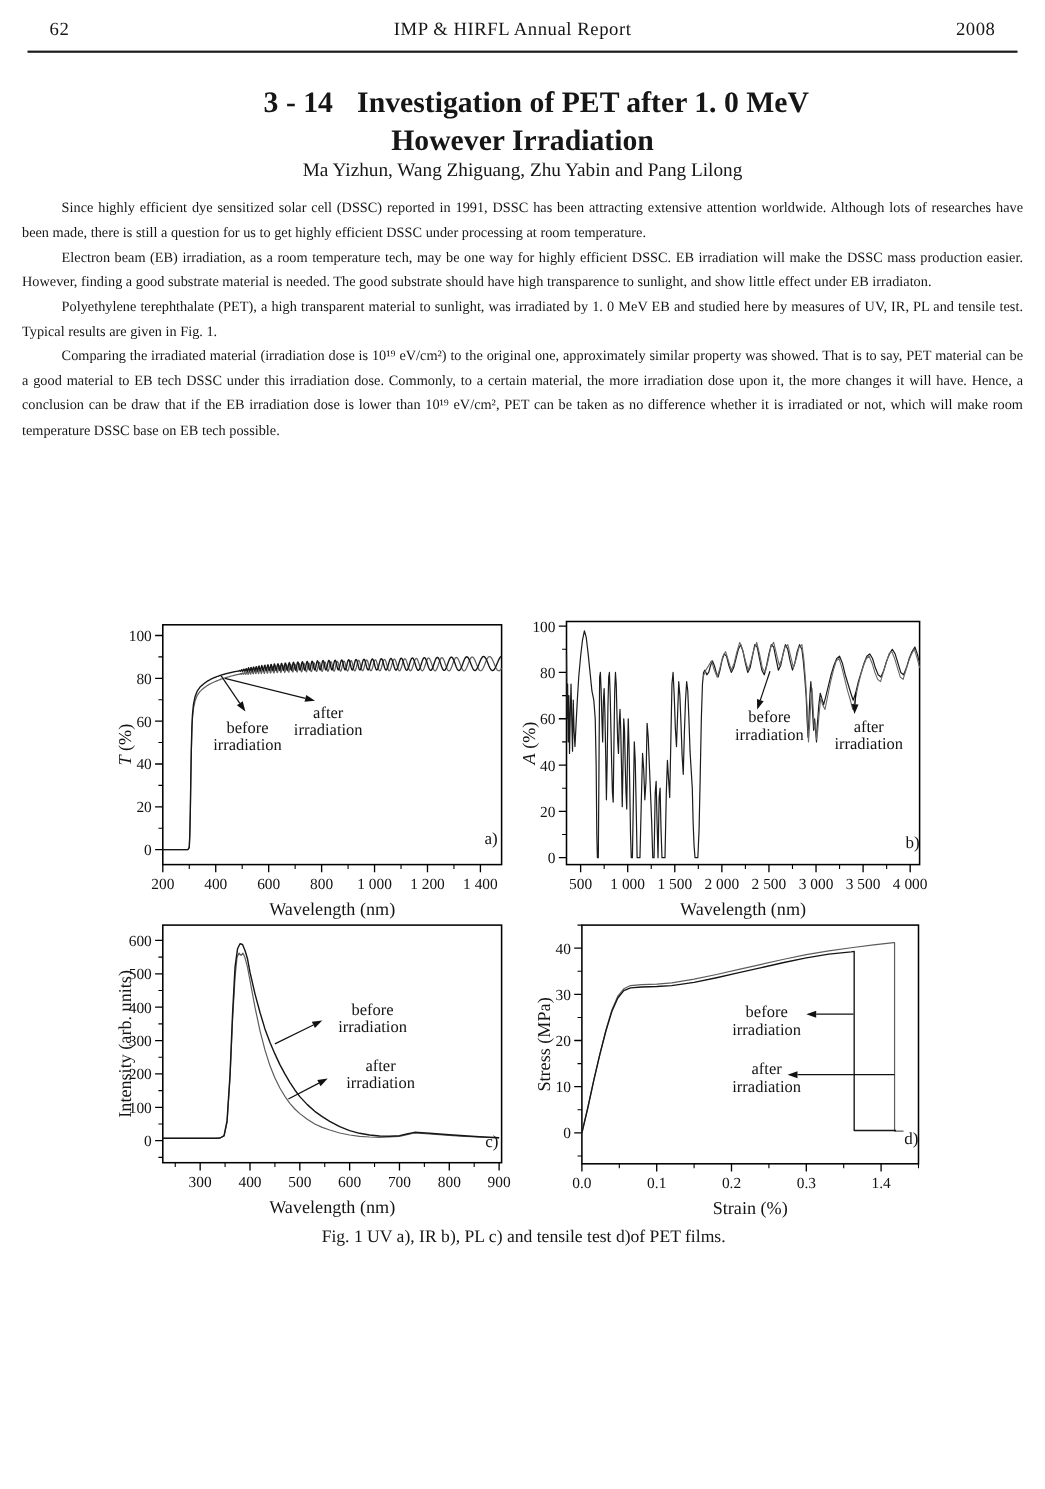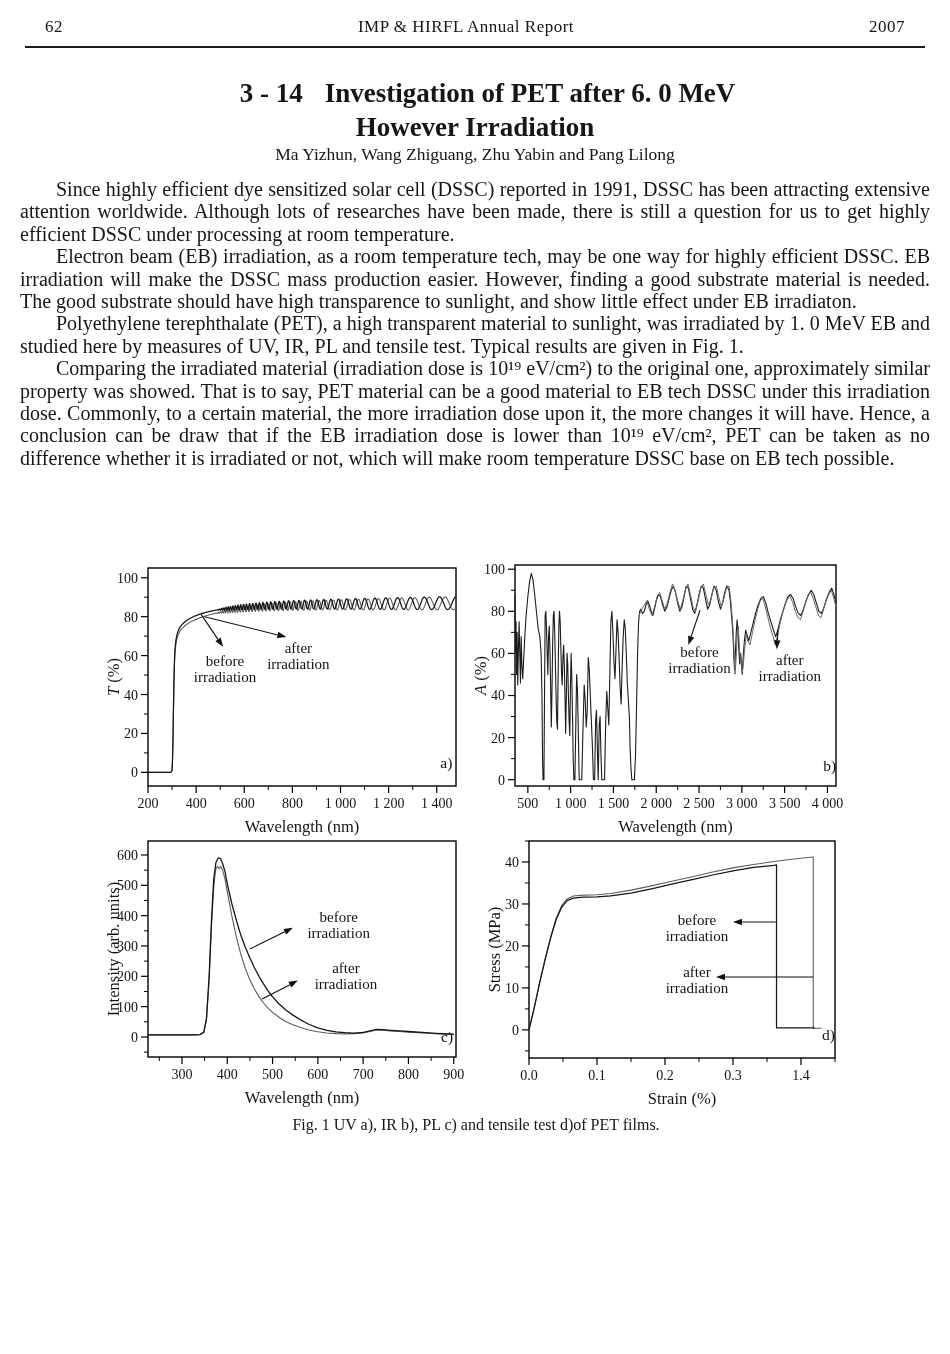--- a/index.html
+++ b/index.html
@@ -5,39 +5,39 @@
   html,body{margin:0;padding:0;background:#fff;}
   .page{position:relative;width:950px;height:1354px;background:#ffffff;overflow:hidden;
         font-family:"Liberation Serif","DejaVu Serif",serif;color:#161616;}
   .hdr{display:flex;justify-content:space-between;align-items:baseline;
        margin:0 25px;padding:17px 20px 9px 20px;border-bottom:2px solid #1c1c1c;
        font-size:17px;letter-spacing:0.5px;}
   .title1{margin-top:28px;text-align:center;font-size:27px;font-weight:bold;line-height:34px;}
   .title1 .tnum{margin-right:22px;margin-left:25px;}
   .title2{text-align:center;font-size:27px;font-weight:bold;line-height:34px;}
   .authors{margin-top:0;text-align:center;font-size:17.5px;}
-  .bodytext{margin:13px 20px 0 20px;text-align:justify;font-size:20px;line-height:22.4px;}
+  .bodytext{margin:13px 20px 0 20px;text-align:justify;font-size:13px;line-height:22.4px;}
   .bodytext p{margin:0;text-indent:36px;}
   .fig{position:absolute;}
   .caption{position:absolute;left:1px;top:1116px;width:100%;text-align:center;font-size:16px;}
   svg text{fill:#141414;}
 </style>
 </head>
 <body>
 
 <div class="page">
 
   <div class="hdr">
     <span>62</span>
     <span>IMP &amp; HIRFL Annual Report</span>
-    <span>2007</span>
+    <span>2008</span>
   </div>
 
   <div class="title1">
-    <span class="tnum">3 - 14</span><span>Investigation of PET after 6. 0 MeV</span>
+    <span class="tnum">3 - 14</span><span>Investigation of PET after 1. 0 MeV</span>
   </div>
   <div class="title2">However Irradiation</div>
 
   <div class="authors">Ma Yizhun, Wang Zhiguang, Zhu Yabin and Pang Lilong</div>
 
   <div class="bodytext">
     <p>Since highly efficient dye sensitized solar cell (DSSC) reported in 1991, DSSC has been attracting extensive attention worldwide. Although lots of researches have been made, there is still a question for us to get highly efficient DSSC under processing at room temperature.</p>
     <p>Electron beam (EB) irradiation, as a room temperature tech, may be one way for highly efficient DSSC. EB irradiation will make the DSSC mass production easier. However, finding a good substrate material is needed. The good substrate should have high transparence to sunlight, and show little effect under EB irradiaton.</p>
     <p>Polyethylene terephthalate (PET), a high transparent material to sunlight, was irradiated by 1. 0 MeV EB and studied here by measures of UV, IR, PL and tensile test. Typical results are given in Fig. 1.</p>
     <p>Comparing the irradiated material (irradiation dose is 10¹⁹ eV/cm²) to the original one, approximately similar property was showed. That is to say, PET material can be a good material to EB tech DSSC under this irradiation dose. Commonly, to a certain material, the more irradiation dose upon it, the more changes it will have. Hence, a conclusion can be draw that if the EB irradiation dose is lower than 10¹⁹ eV/cm², PET can be taken as no difference whether it is irradiated or not, which will make room temperature DSSC base on EB tech possible.</p>

